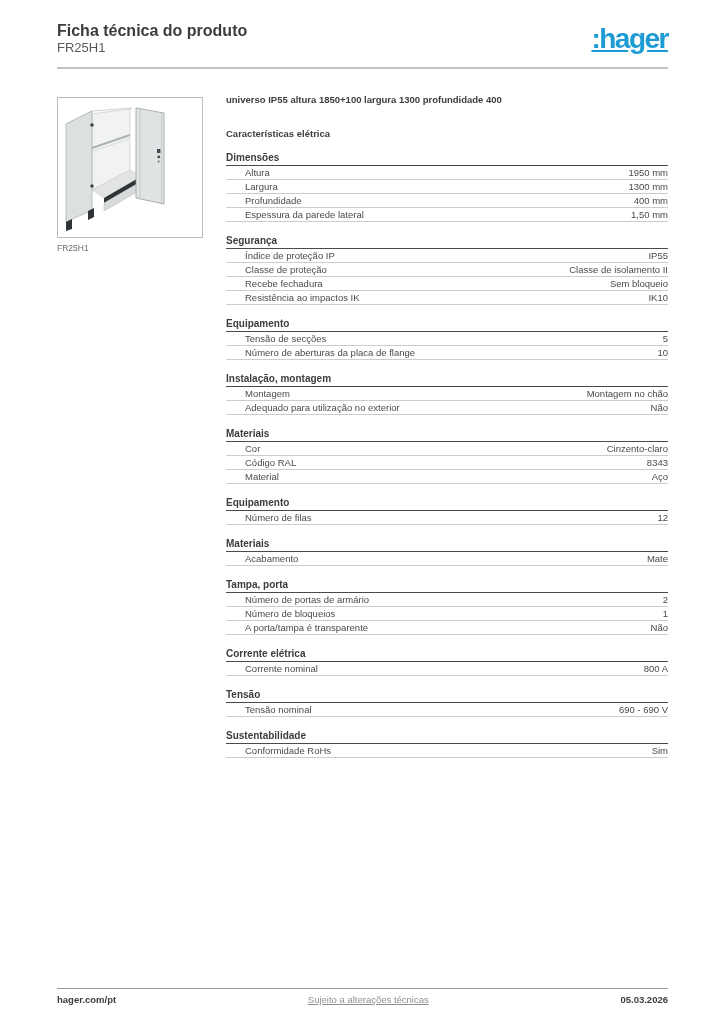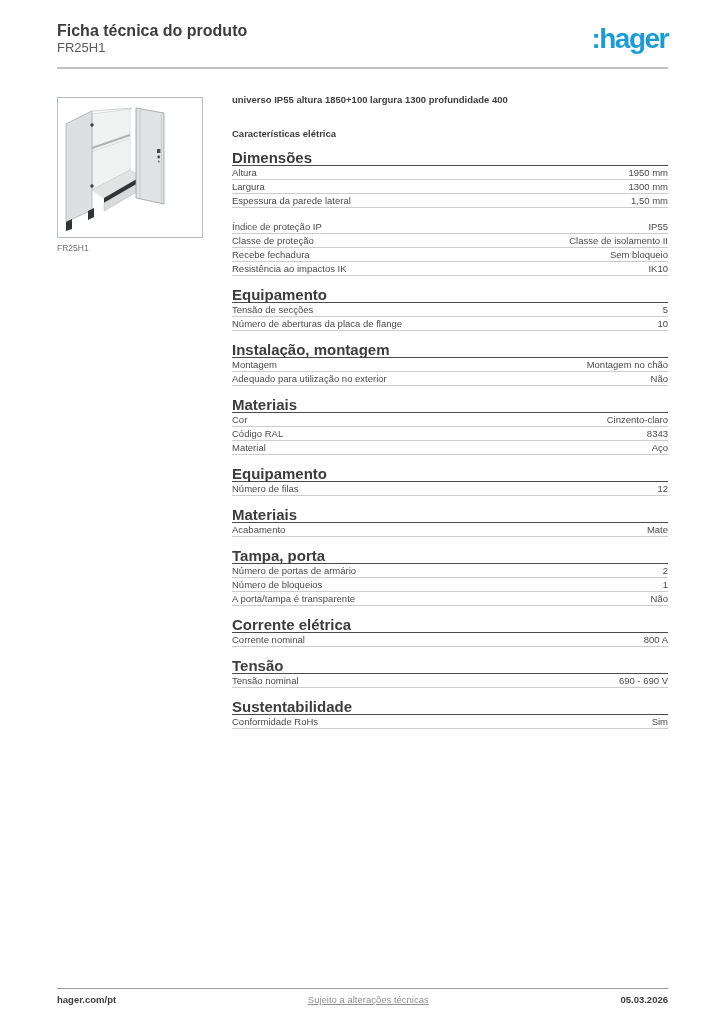--- a/index.html
+++ b/index.html
@@ -8,39 +8,39 @@
     font-family:"Liberation Sans", sans-serif;color:#454545;
     -webkit-font-smoothing:antialiased;overflow:hidden;
   }
   .page{position:absolute;inset:0;}
 
   
   .header{position:absolute;left:57px;right:56px;top:13px;margin-top:8px;}
   .doc-title{font-size:16px;font-weight:bold;color:#3c3c3c;margin:0;line-height:19px;}
   .doc-code{font-size:13px;color:#5a5a5a;line-height:16px;}
   .logo{position:absolute;right:0;top:4px;font-size:28px;font-weight:bold;
-        letter-spacing:-1.5px;line-height:28px;}
+        letter-spacing:-1.5px;line-height:28px;text-decoration:underline;}
   .header-divider{position:absolute;left:57px;right:56px;top:67px;height:2px;background:#c2c2c2;}
 
   
   .figure{position:absolute;left:57px;top:97px;width:146px;}
   .figure-box{width:144px;height:139px;border:1px solid #b9bdbd;background:#ffffff;box-sizing:content-box;}
   .figure-box svg{display:block;width:144px;height:139px;}
   .figure-caption{margin-top:5px;font-size:8.5px;color:#6e6e6e;}
 
   
-  .specs{position:absolute;left:232px;right:56px;top:94px;}
+  .specs{position:absolute;left:226px;right:56px;top:94px;}
   .intro{font-size:9.5px;font-weight:bold;color:#3d3d3d;line-height:11px;}
   .char-heading{font-size:9.5px;font-weight:bold;color:#3d3d3d;margin-top:23px;line-height:11px;}
   .section{margin-top:12px;}
-  .section-title{font-size:15px;font-weight:bold;color:#3d3d3d;
+  .section-title{font-size:10px;font-weight:bold;color:#3d3d3d;
                  padding:1px 0 2px 0;border-bottom:1px solid #4a4a4a;line-height:11px;}
   .row{display:flex;justify-content:space-between;align-items:center;
        height:13px;border-bottom:1px solid #cccccc;font-size:9.5px;color:#4a4a4a;}
-  .row .lbl{white-space:nowrap;}
+  .row .lbl{white-space:nowrap;margin-left:19px;}
   .row .val{white-space:nowrap;}
 
   
   .footer-divider{position:absolute;left:57px;right:56px;top:988px;height:1px;background:#9a9a9a;}
   .footer{position:absolute;left:57px;right:56px;top:994px;display:flex;
           justify-content:space-between;align-items:center;font-size:9.5px;}
   .footer .site,.footer .date{font-weight:bold;color:#3c3c3c;}
   .footer .note{color:#8f8f8f;text-decoration:underline;}
 </style>
 </head>
@@ -100,25 +100,30 @@
           <div class="section-title">Dimensões</div>
           <div class="row">
             <span class="lbl">Altura</span>
             <span class="val">1950 mm</span>
           </div>
           <div class="row">
             <span class="lbl">Largura</span>
             <span class="val">1300 mm</span>
           </div>
           <div class="row">
+            <span class="lbl">Profundidade</span>
+            <span class="val">400 mm</span>
+          </div>
+          <div class="row">
             <span class="lbl">Espessura da parede lateral</span>
             <span class="val">1,50 mm</span>
           </div>
         </section>
         <section class="section">
+          <div class="section-title">Segurança</div>
           <div class="row">
             <span class="lbl">Índice de proteção IP</span>
             <span class="val">IP55</span>
           </div>
           <div class="row">
             <span class="lbl">Classe de proteção</span>
             <span class="val">Classe de isolamento II</span>
           </div>
           <div class="row">
             <span class="lbl">Recebe fechadura</span>

